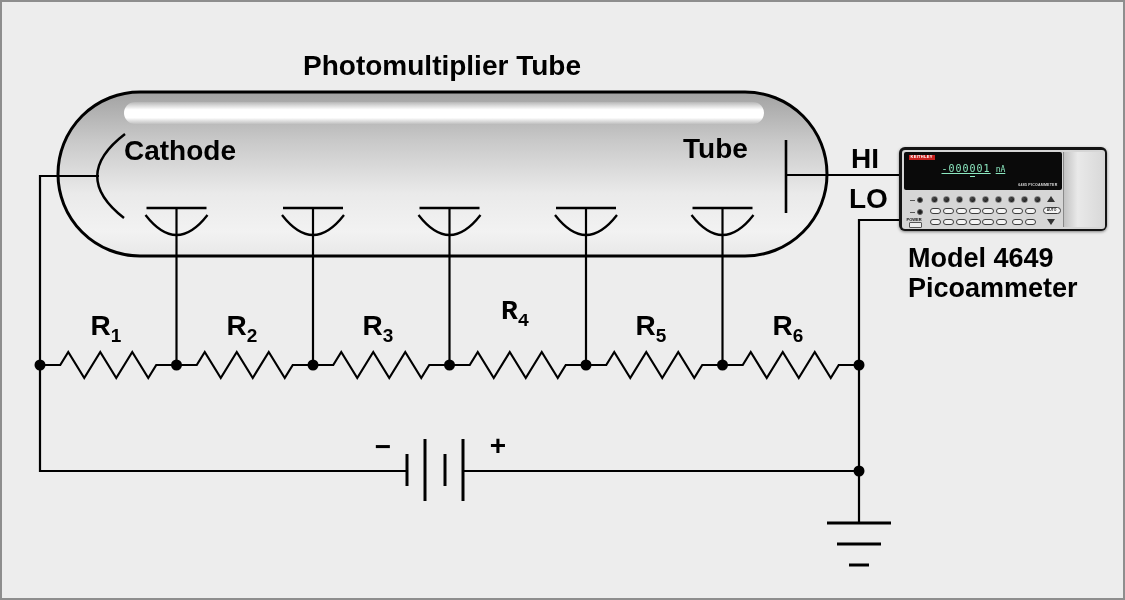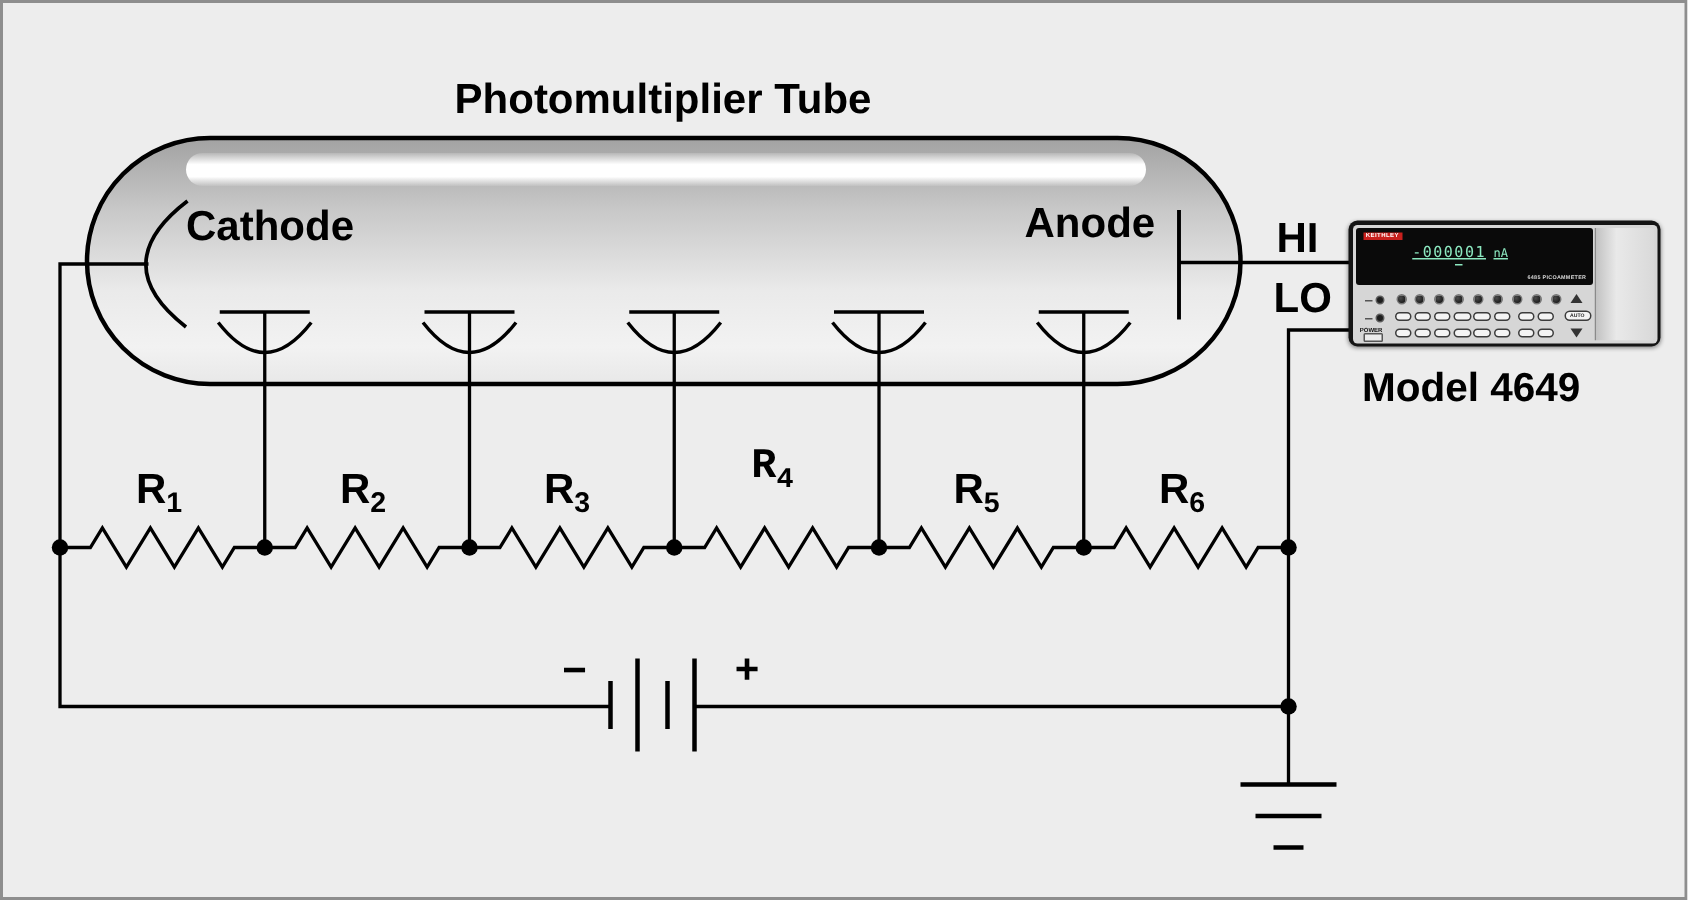--- a/index.html
+++ b/index.html
@@ -142,36 +142,37 @@
       <circle cx="447.5" cy="363" r="5.5"></circle>
       <circle cx="584" cy="363" r="5.5"></circle>
       <circle cx="720.5" cy="363" r="5.5"></circle>
       <circle cx="857" cy="363" r="5.5"></circle>
       <circle cx="857" cy="469" r="5.5"></circle>
     </g>
   </svg>
 
   <div class="label centered" style="left:440px;top:49px;">Photomultiplier Tube</div>
   <div class="label" style="left:122px;top:134px;">Cathode</div>
-  <div class="label" style="left:681px;top:132px;">Anode</div>
+  <div class="label" style="left:681px;top:132px;">Tube</div>
   <div class="label" style="left:849px;top:142px;">HI</div>
   <div class="label" style="left:847px;top:182px;text-align:right;">LO</div>
 
   <div class="label rlabel centered" style="left:104px;top:309px;"><span>R</span><sub>1</sub></div>
   <div class="label rlabel centered" style="left:240px;top:309px;"><span>R</span><sub>2</sub></div>
   <div class="label rlabel centered" style="left:376px;top:309px;"><span>R</span><sub>3</sub></div>
   <div class="label rlabel centered" style="left:513px;top:295px;font-family:Liberation Mono, monospace;"><span>R</span><sub>4</sub></div>
   <div class="label rlabel centered" style="left:649px;top:309px;"><span>R</span><sub>5</sub></div>
   <div class="label rlabel centered" style="left:786px;top:309px;"><span>R</span><sub>6</sub></div>
 
   <div class="label centered" style="left:381px;top:430px;">−</div>
   <div class="label centered" style="left:496px;top:429px;">+</div>
 
   <div class="label" style="left:906px;top:241px;font-size:27px;line-height:30px;">
     <div>Model 4649</div>
+    <div>Picoammeter</div>
   </div>
 
   <div id="meter">
     <div class="bezel"></div>
     <div class="face">
       <div class="display">
         <div class="badge">KEITHLEY</div>
         <div class="readout"><span>-000001</span><span class="unit">nA</span></div>
         <div class="cursorline"></div>
         <div class="dispcaption">6485 PICOAMMETER</div>

